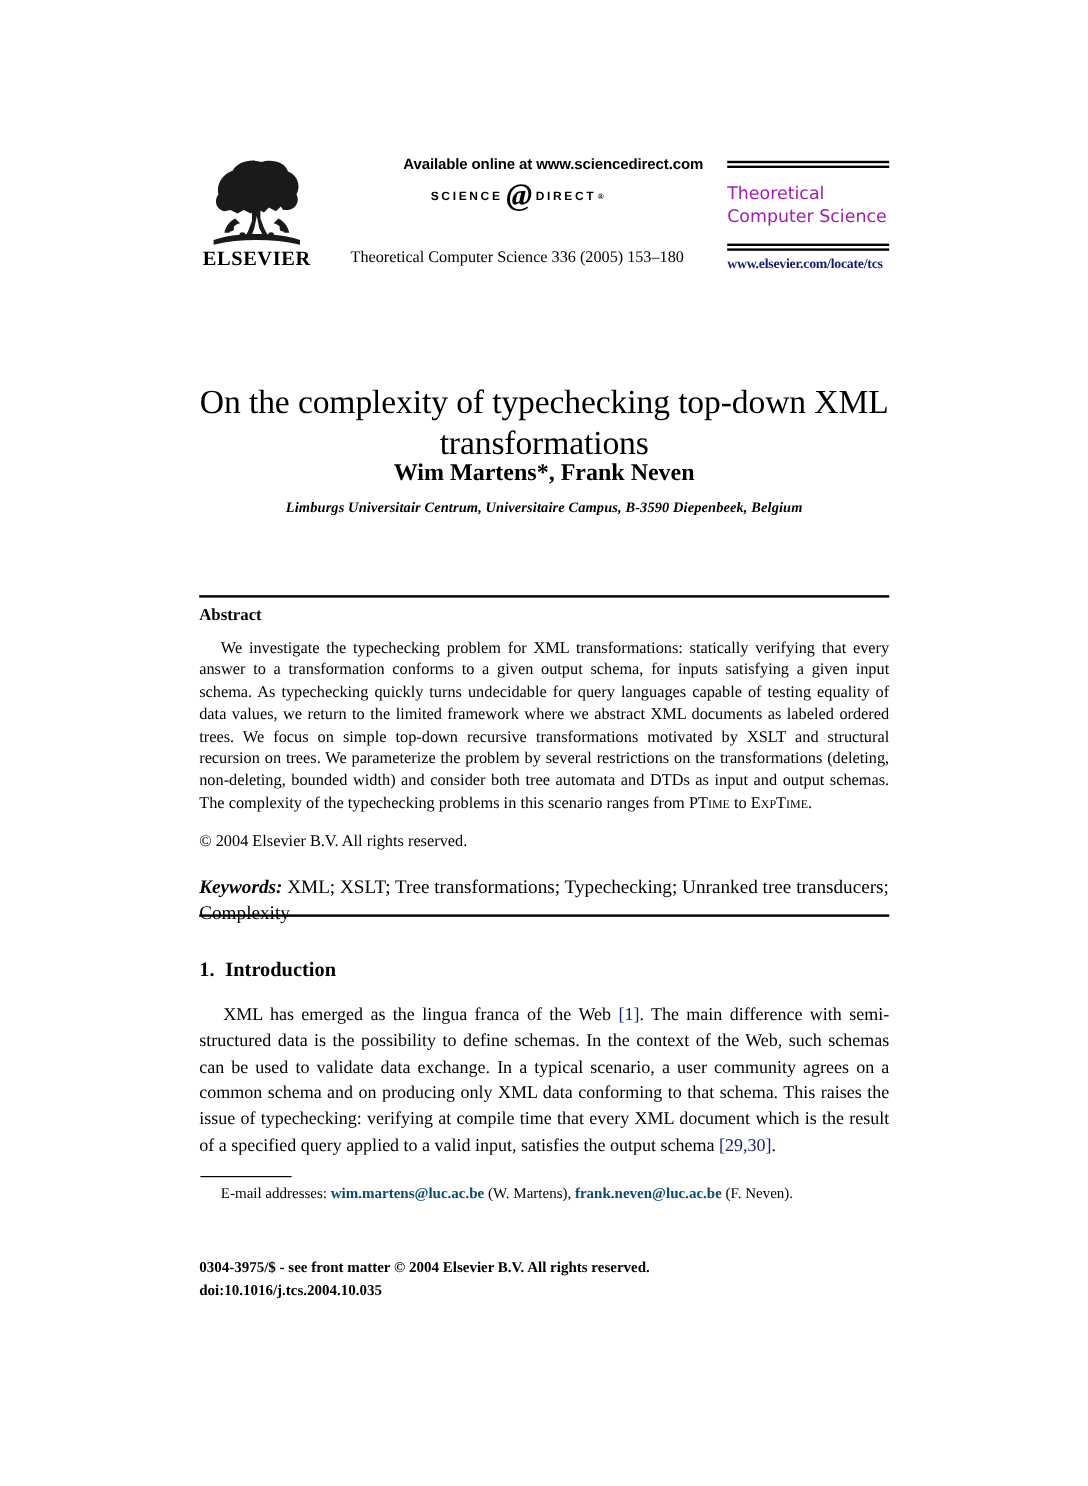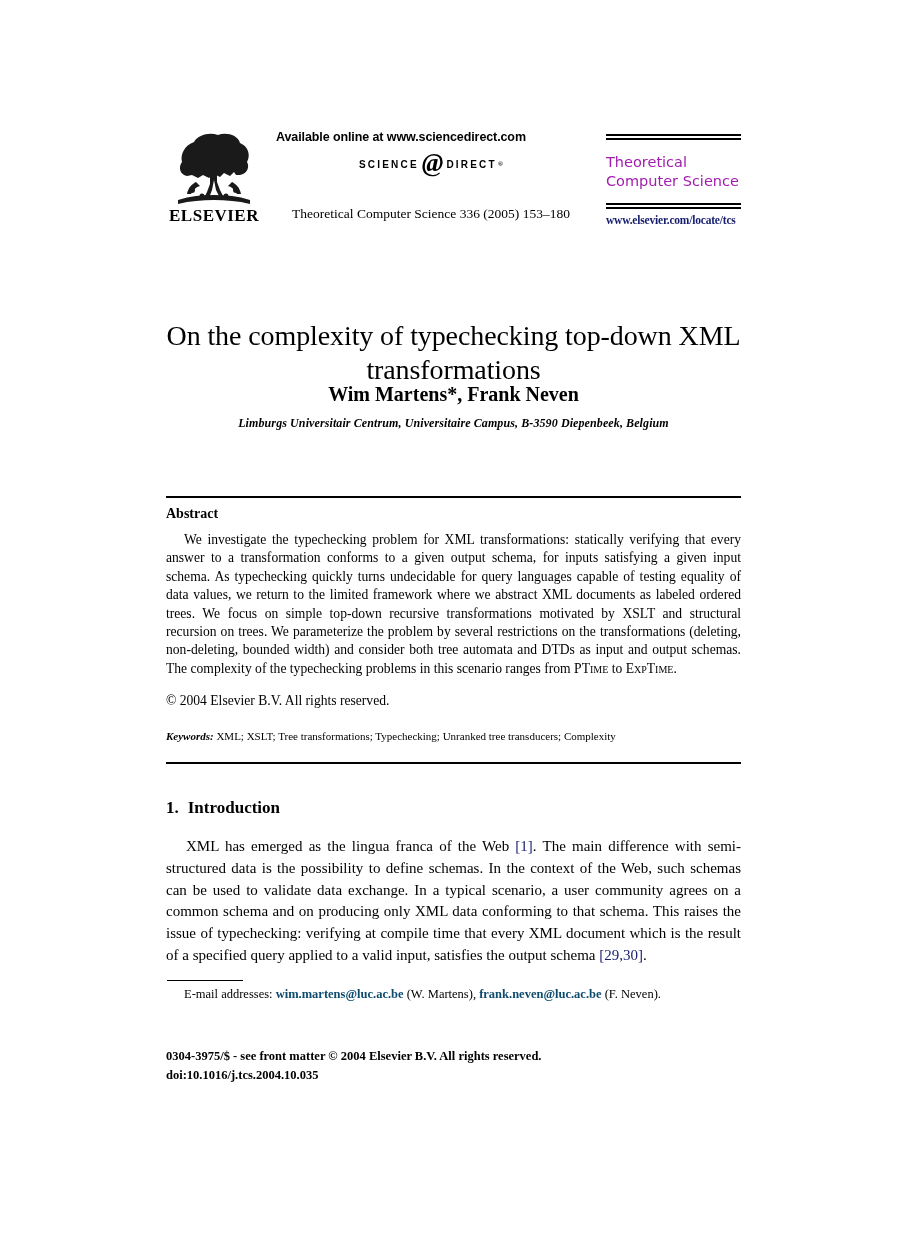--- a/index.html
+++ b/index.html
@@ -52,21 +52,21 @@
     letter-spacing: 0.5px;
     margin-top: 1px;
     line-height: 1;
   }
 
   .sd-block {
     position: absolute;
     left: 110px;
     top: 0px;
     width: 310px;
-    text-align: left;
+    text-align: right;
   }
   .sd-avail {
     font-family: "Liberation Sans", sans-serif;
     font-size: 12.5px;
     font-weight: bold;
     letter-spacing: -0.1px;
     white-space: nowrap;
   }
   .sd-logo {
     margin-top: 9px;
@@ -229,21 +229,21 @@
     font-family: "Liberation Serif", serif;
     font-size: 13.6px;
     line-height: 1.355;
   }
   .keywords {
     position: absolute;
     left: 166px;
     top: 729px;
     width: 575px;
     font-family: "Liberation Serif", serif;
-    font-size: 11px;
+    font-size: 16px;
     line-height: 1.35;
   }
   .keywords i { font-weight: bold; }
 
   
   .sec-head {
     position: absolute;
     left: 166px;
     top: 798px;
     font-family: "Liberation Serif", serif;

